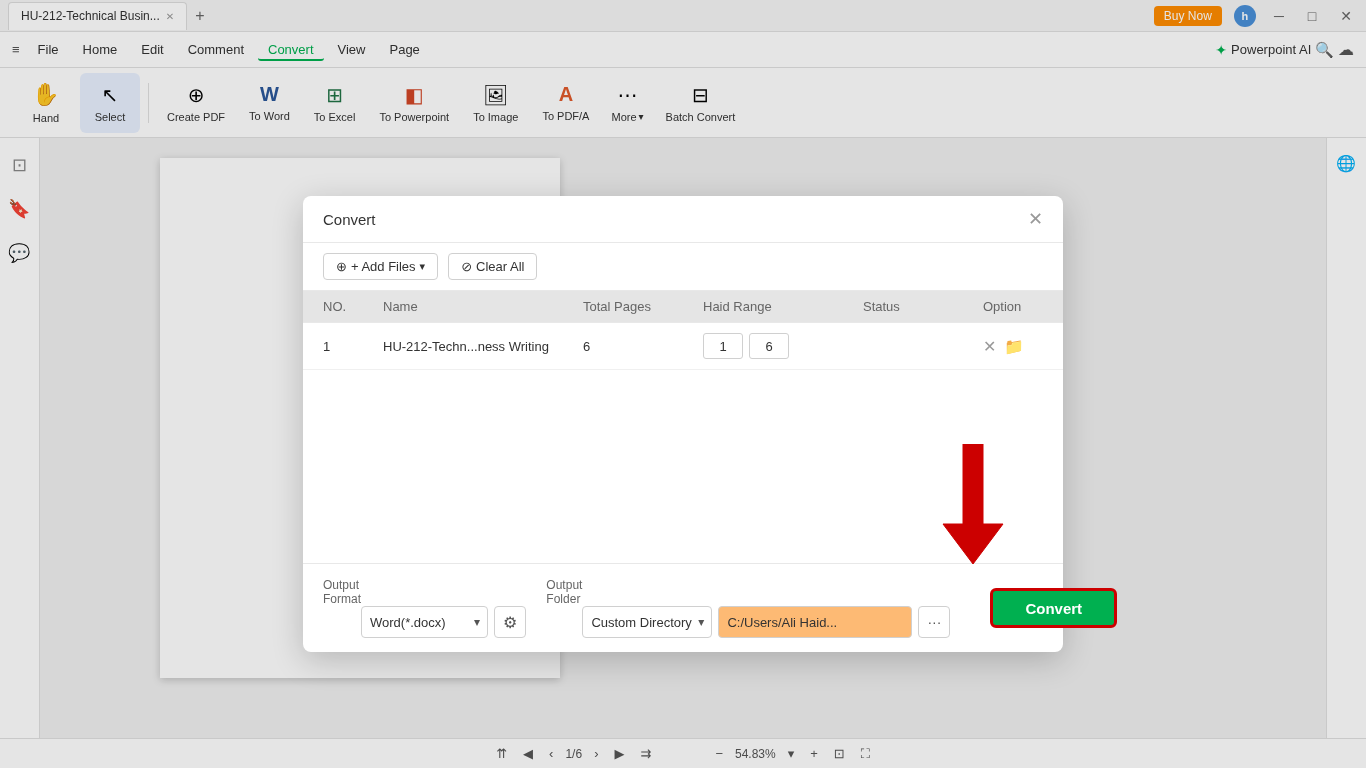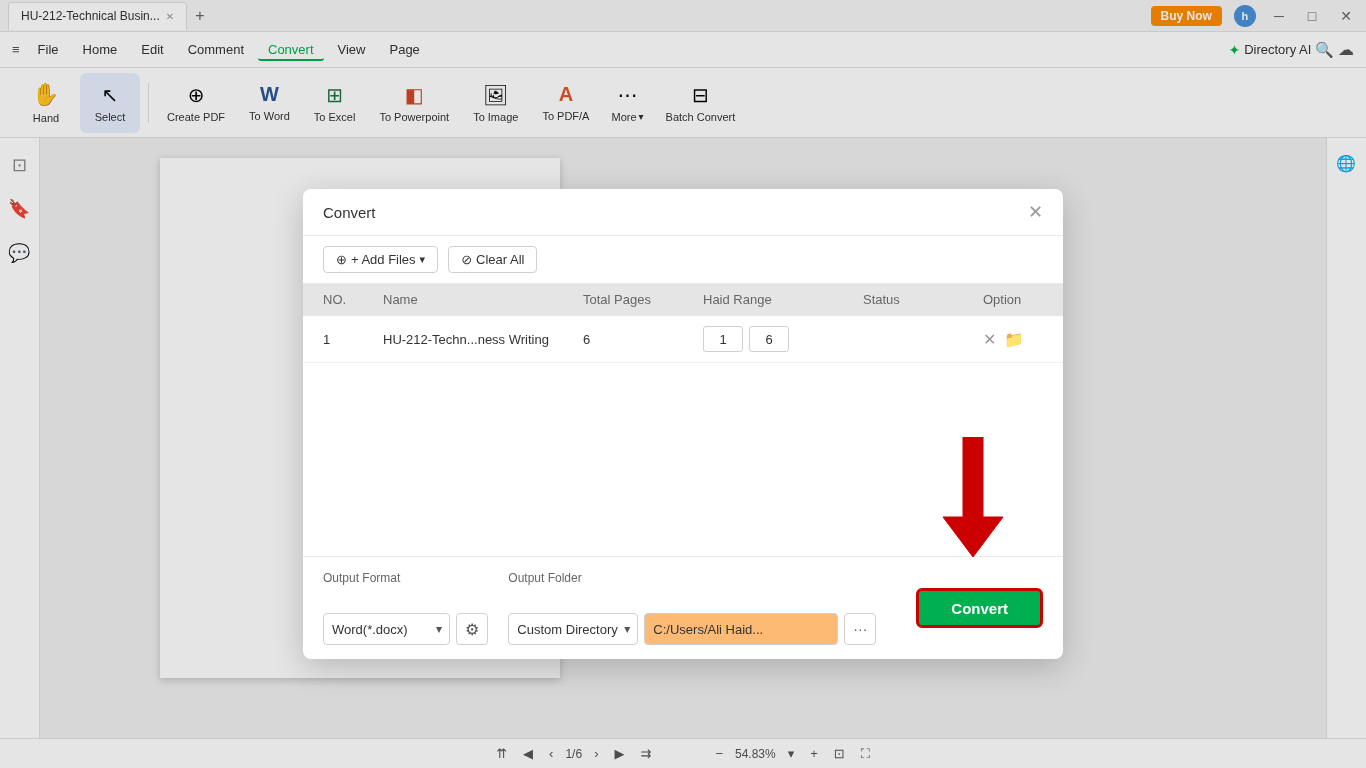--- a/index.html
+++ b/index.html
@@ -8,21 +8,21 @@
     
     .title-bar {
       height: 32px; background: #f5f5f5; display: flex; align-items: center;
       border-bottom: 1px solid #e0e0e0; padding: 0 8px; position: relative;
     }
     .tab-area { display: flex; align-items: center; flex: 1; }
     .tab { display: flex; align-items: center; background: white; border: 1px solid #ddd; border-bottom: none; border-radius: 4px 4px 0 0; padding: 4px 12px; font-size: 12px; color: #333; gap: 6px; height: 28px; }
     .tab-close { color: #999; font-size: 10px; cursor: pointer; }
     .tab-add { background: none; border: none; font-size: 16px; color: #666; cursor: pointer; padding: 0 8px; }
     .win-btn { background: none; border: none; font-size: 14px; color: #666; cursor: pointer; padding: 2px 6px; }
-    .buy-now-btn { background: #ff8c00; color: white; border: none; border-radius: 4px; padding: 3px 10px; font-size: 12px; font-weight: bold; cursor: pointer; }
+    .buy-now-btn { background: #ff8c00; color: white; border: none; border-radius: 4px; padding: 3px 10px; font-size: 12px; font-weight: normal; cursor: pointer; }
     .user-avatar { width: 22px; height: 22px; background: #4a90d9; border-radius: 50%; display: flex; align-items: center; justify-content: center; color: white; font-size: 11px; font-weight: bold; }
 
     
     .menu-bar {
       height: 36px; background: white; display: flex; align-items: center;
       border-bottom: 1px solid #e0e0e0; padding: 0 12px; gap: 4px;
     }
     .menu-item { padding: 4px 10px; font-size: 13px; color: #333; cursor: pointer; border-radius: 3px; }
     .menu-item.active { color: #00b050; border-bottom: 2px solid #00b050; }
     .menu-right { display: flex; align-items: center; gap: 12px; }
@@ -133,21 +133,21 @@
     .table-options { display: flex; align-items: center; gap: 8px; }
     .opt-btn { background: none; border: none; cursor: pointer; color: #999; font-size: 16px; }
 
     .table-body-area { height: 240px; overflow-y: auto; }
 
     
     .dialog-footer {
       padding: 14px 20px; border-top: 1px solid #e8e8e8;
       display: flex; align-items: center; gap: 20px;
     }
-    .footer-section { display: flex; flex-direction: column; gap: 0; }
+    .footer-section { display: flex; flex-direction: row; gap: 0; }
     .footer-label { font-size: 12px; color: #666; }
     .footer-controls { display: flex; align-items: center; gap: 6px; margin-top: 28px; }
     .format-select {
       height: 32px; border: 1px solid #d0d0d0; border-radius: 4px;
       padding: 0 8px; font-size: 13px; color: #333; background: white;
       appearance: none; cursor: pointer; min-width: 120px;
     }
     .folder-select {
       height: 32px; border: 1px solid #d0d0d0; border-radius: 4px;
       padding: 0 8px; font-size: 13px; color: #333; background: white;
@@ -199,21 +199,21 @@
   <span class="menu-item">File</span>
   <span class="menu-item">Home</span>
   <span class="menu-item">Edit</span>
   <span class="menu-item">Comment</span>
   <span class="menu-item active" style="color:#00b050; border-bottom:2px solid #00b050; padding-bottom:2px;">Convert</span>
   <span class="menu-item">View</span>
   <span class="menu-item">Page</span>
   <span style="flex:1"></span>
   <div class="ai-btn">
     <span style="color:#00b050;font-size:14px;">✦</span>
-    <span style="font-size:13px;color:#333;">Directory AI</span>
+    <span style="font-size:13px;color:#333;">Powerpoint AI</span>
   </div>
   <button class="search-icon-btn">🔍</button>
   <span class="cloud-icon">☁</span>
 </div>
 
 <div class="toolbar">
   <button class="tool-btn">
     <span class="icon">✋</span>
     <span class="label">Hand</span>
   </button>

